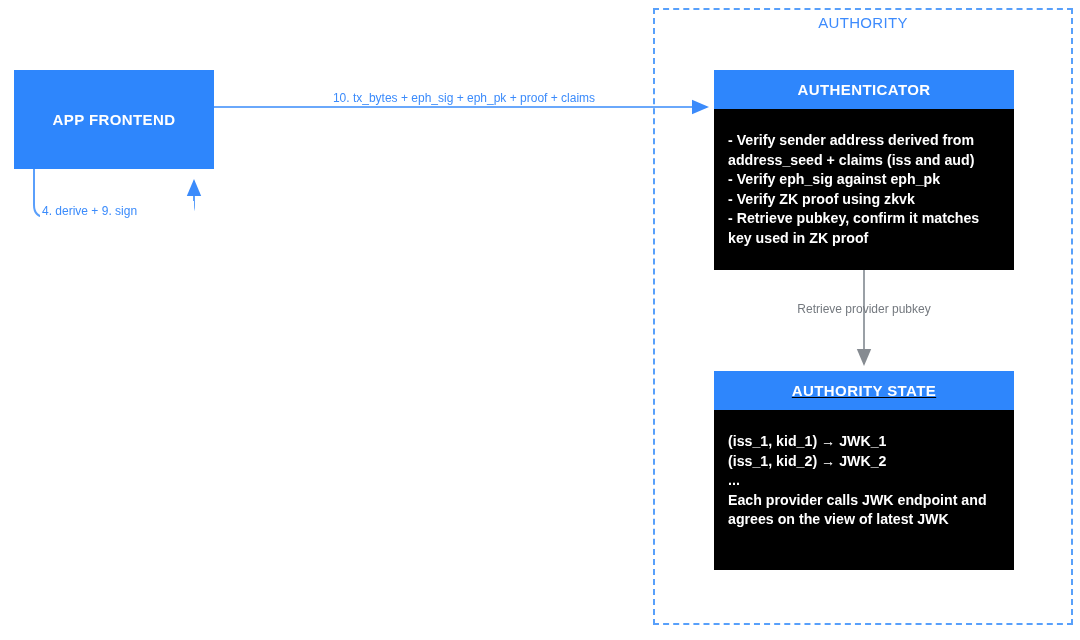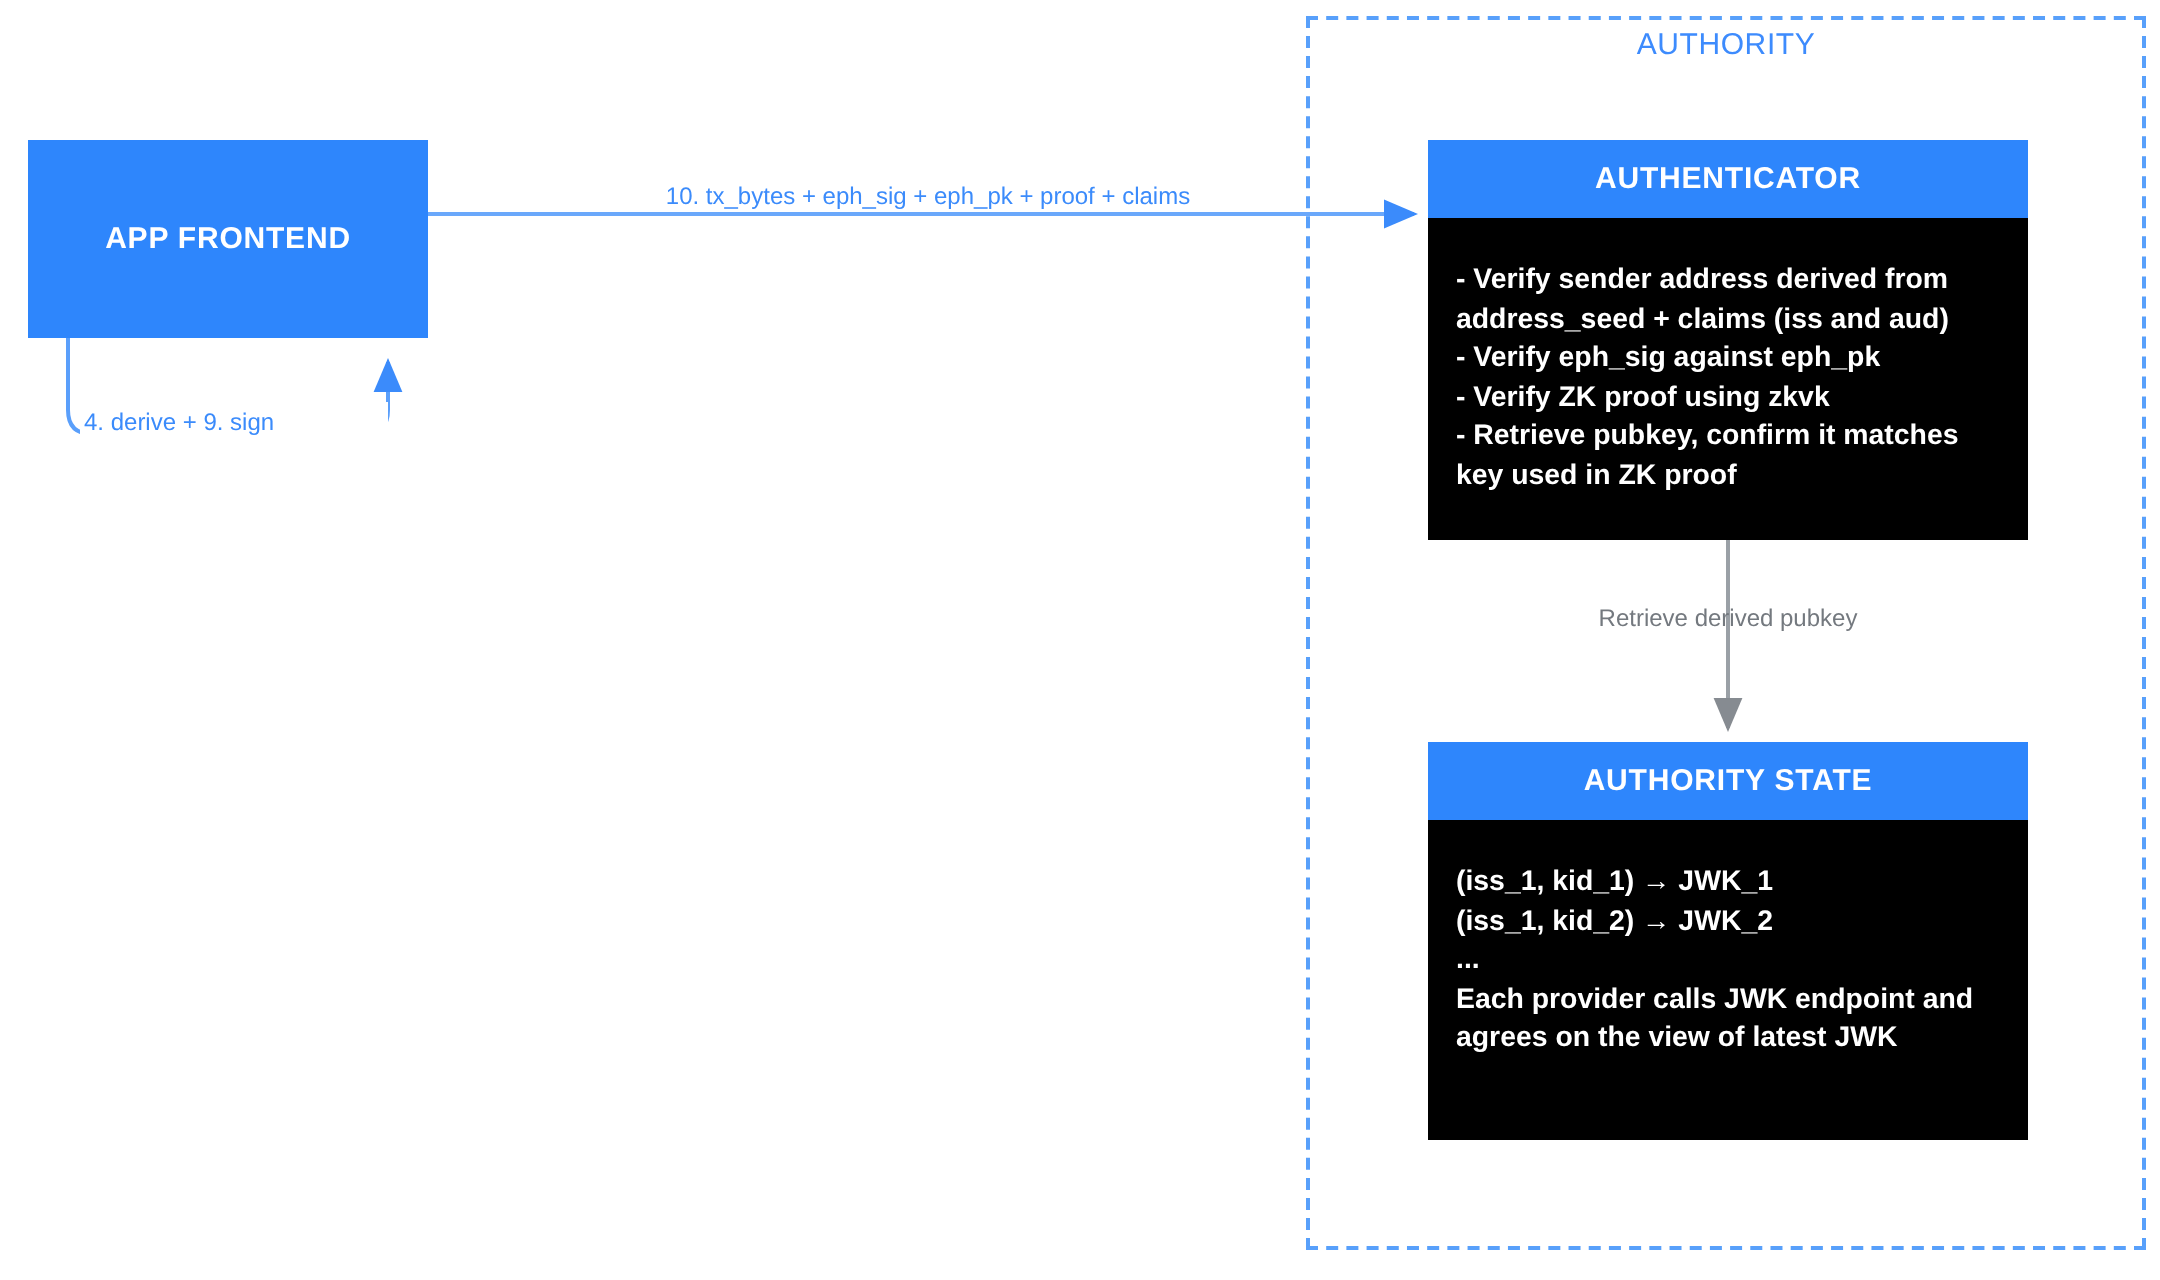--- a/index.html
+++ b/index.html
@@ -88,21 +88,21 @@
     font-weight: bold;
     letter-spacing: 0.4px;
   }
 
   
   .authenticator { left: 710px; top: 70px; width: 300px; height: 200px; }
   .authenticator .node-header { width: 300px; height: 39px; }
   .authenticator .node-body   { width: 300px; height: 161px; }
 
   
-  .authority-state { left: 710px; top: 371px; width: 300px; height: 208px; }
+  .authority-state { left: 710px; top: 371px; width: 300px; height: 208px; text-decoration: underline; }
   .authority-state .node-header { width: 300px; height: 39px; }
   .authority-state .node-body   { width: 300px; height: 160px; }
 
   
   .edge-label {
     position: absolute;
     font-size: 12px;
     line-height: 21px;
     text-align: center;
     white-space: pre-line;
@@ -186,15 +186,15 @@
     <div class="node-body">(iss_1, kid_1) → JWK_1
 (iss_1, kid_2) → JWK_2
 ...
 Each provider calls JWK endpoint and agrees on the view of latest JWK</div>
   </div>
 
   <div class="edge-label blue label-tx">10. tx_bytes + eph_sig + eph_pk + proof + claims</div>
 
   <div class="edge-label blue label-loop">4. derive + 9. sign</div>
 
-  <div class="edge-label gray label-retrieve">Retrieve derived pubkey</div>
+  <div class="edge-label gray label-retrieve">Retrieve provider pubkey</div>
 
 </div>
 
 </body></html>

